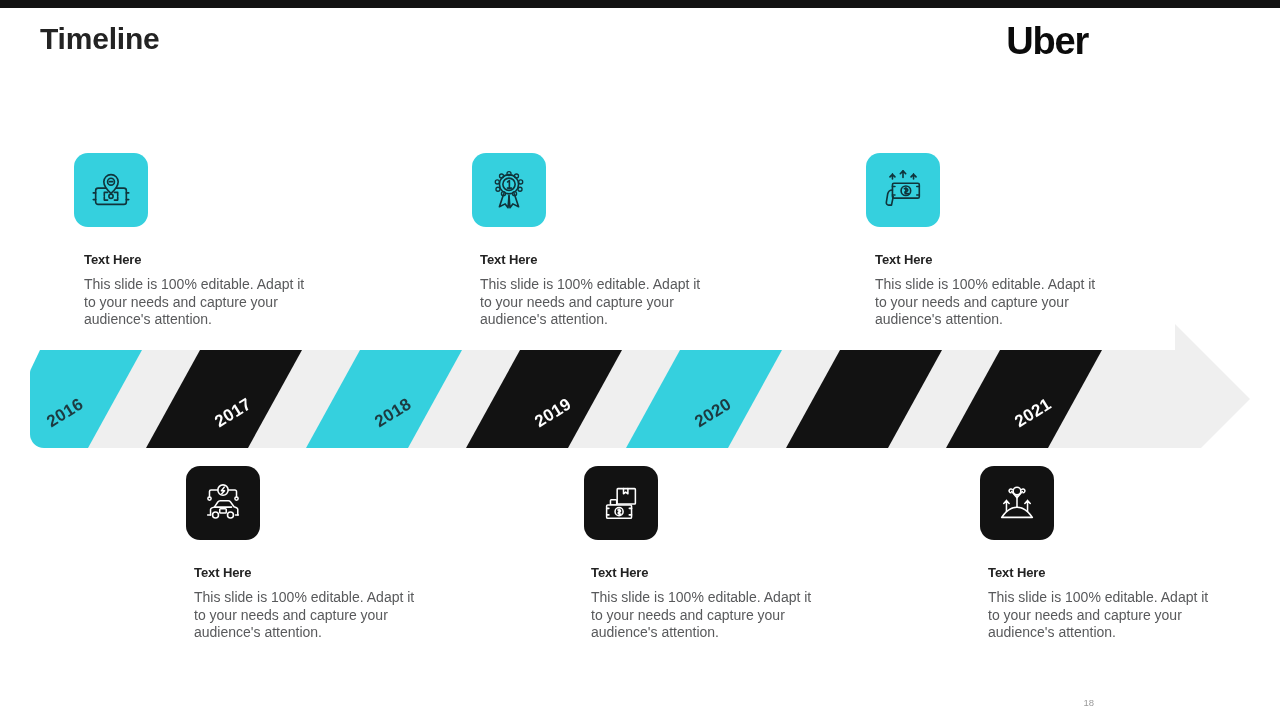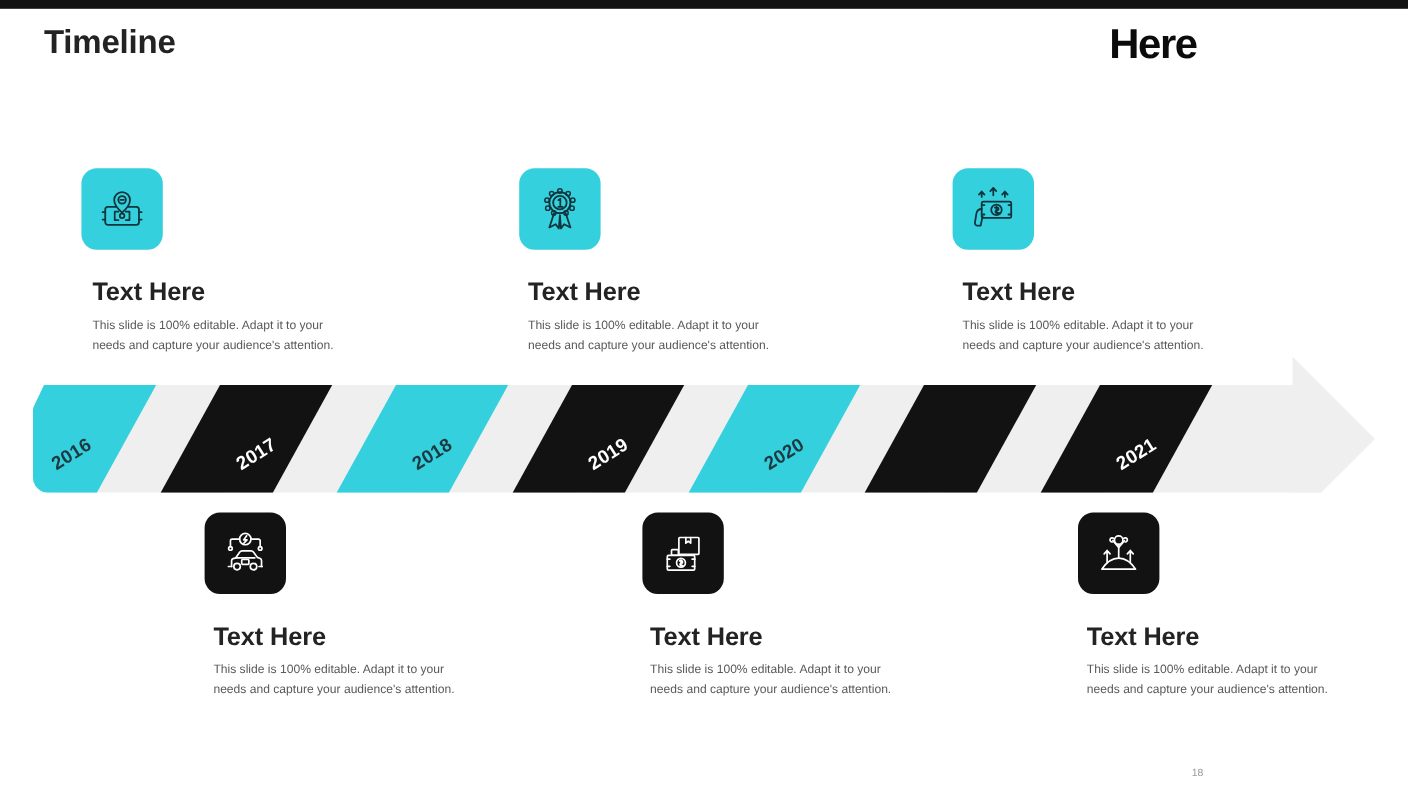--- a/index.html
+++ b/index.html
@@ -59,28 +59,28 @@
     justify-content: center;
   }
   .tile.cyan { background: #35D0DE; }
   .tile.dark { background: #121212; }
 
   .tile svg { display: block; }
 
   
   .txt-block { position: absolute; width: 230px; }
   .txt-head {
-    font-size: 23px;
+    font-size: 13px;
     font-weight: bold;
     color: #232323;
     margin-bottom: 9px;
     letter-spacing: -0.1px;
   }
   .txt-body {
-    font-size: 11px;
+    font-size: 14px;
     line-height: 17.5px;
     color: #58595b;
   }
 
   
   .band {
     position: absolute;
     left: 0; top: 318px;
     width: 1280px;
     height: 130px;
@@ -108,21 +108,21 @@
   }
 </style>
 </head>
 <body>
 
 <div class="slide">
 
   <div class="topbar"></div>
 
   <div class="page-title">Timeline</div>
-  <div class="brand-logo">Here</div>
+  <div class="brand-logo">Uber</div>
 
   <div class="tile cyan" style="left:74px; top:153px;">
     <span>
       <svg width="46" height="46" viewBox="0 0 48 48" fill="none" stroke="#10343b" stroke-width="1.7" stroke-linecap="round" stroke-linejoin="round">
         <rect x="8" y="22" width="32" height="17" rx="2.5"></rect>
         <path d="M8 27 L5.5 27 M8 34 L5.5 34 M40 27 L42.5 27 M40 34 L42.5 34"></path>
         <path d="M17 26.5 h3.5 M17 26.5 v3.5 M31 26.5 h-3.5 M31 26.5 v3.5 M17 34.5 h3.5 M17 34.5 v-3.5 M31 34.5 h-3.5 M31 34.5 v-3.5"></path>
         <circle cx="24" cy="30.5" r="2.2"></circle>
         <path d="M24 8 a7.5 7.5 0 0 1 7.5 7.5 c0 5.5 -7.5 12 -7.5 12 s-7.5 -6.5 -7.5 -12 A7.5 7.5 0 0 1 24 8 z" fill="#35D0DE"></path>
         <circle cx="24" cy="15.3" r="3.6"></circle>

